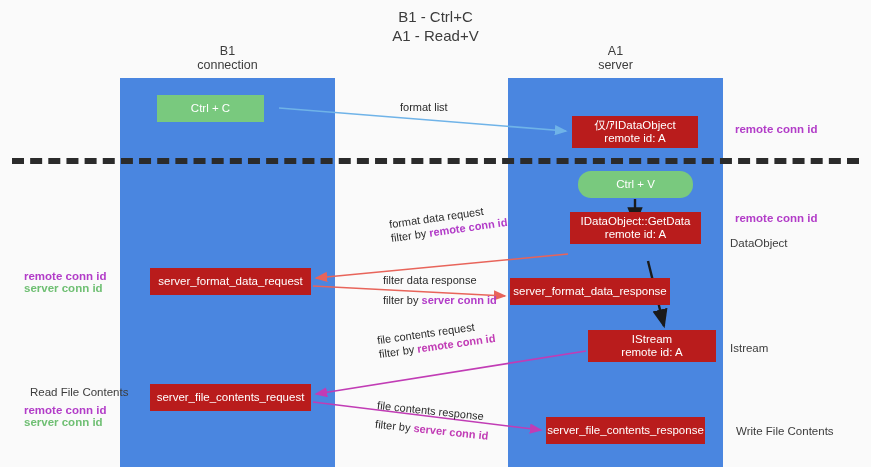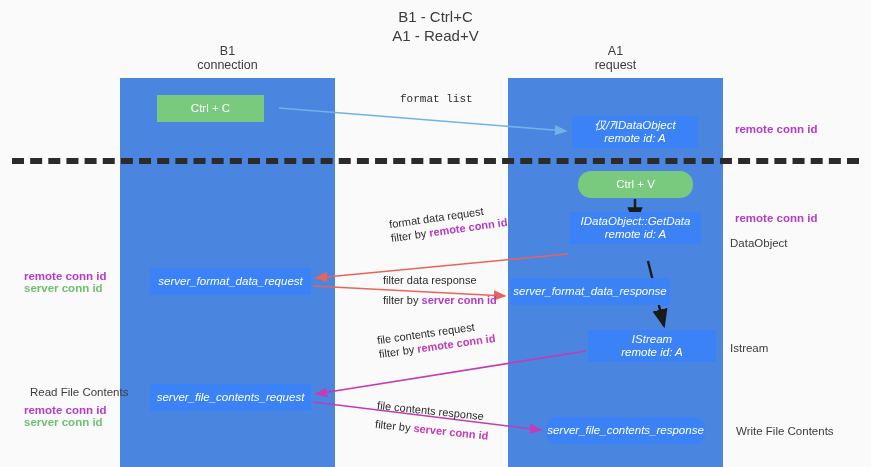--- a/index.html
+++ b/index.html
@@ -53,31 +53,31 @@
     align-items: center;
     justify-content: center;
     text-align: center;
     color: #ffffff;
     font-size: 11.5px;
     line-height: 13.5px;
     white-space: pre-line;
     padding: 2px 4px;
   }
   .green { background: #79c97e; }
-  .orange { background: #3b82f6; font-style: italic; }
+  .orange { background: #b91c1c; }
 
   #n-ctrlc   { left: 157px; top: 95px;  width: 107px; height: 27px; }
   #n-idobj   { left: 572px; top: 116px; width: 126px; height: 32px; }
   #n-ctrlv   { left: 578px; top: 171px; width: 115px; height: 27px; border-radius: 13px; }
   #n-getdata { left: 570px; top: 212px; width: 131px; height: 32px; }
   #n-sfdreq  { left: 150px; top: 268px; width: 161px; height: 27px; }
   #n-sfdres  { left: 510px; top: 278px; width: 160px; height: 27px; }
   #n-istream { left: 588px; top: 330px; width: 128px; height: 32px; }
   #n-sfcreq  { left: 150px; top: 384px; width: 161px; height: 27px; }
-  #n-sfcres  { left: 546px; top: 417px; width: 159px; height: 27px; border-radius: 11px; }
+  #n-sfcres  { left: 546px; top: 417px; width: 159px; height: 27px; }
 
   #dashed {
     position: absolute;
     left: 12px; top: 158px;
     width: 847px; height: 0;
     border-top: 6px dashed #2b2b2b;
   }
 
   .lbl {
     position: absolute;
@@ -116,21 +116,21 @@
 
   <div id="title">B1 - Ctrl+C
 A1 - Read+V</div>
 
   <div class="col" id="col-b1"></div>
   <div class="col" id="col-a1"></div>
 
   <div class="col-head" id="head-b1">B1
 connection</div>
   <div class="col-head" id="head-a1">A1
-request</div>
+server</div>
 
   <svg id="wires">
     <defs>
       <marker id="ah-blue" markerWidth="9" markerHeight="9" refX="7" refY="3.2" orient="auto">
         <path d="M0,0 L8,3.2 L0,6.4 z" fill="#6fb3e8"></path>
       </marker>
       <marker id="ah-red" markerWidth="9" markerHeight="9" refX="7" refY="3.2" orient="auto">
         <path d="M0,0 L8,3.2 L0,6.4 z" fill="#e8645a"></path>
       </marker>
       <marker id="ah-magenta" markerWidth="9" markerHeight="9" refX="7" refY="3.2" orient="auto">
@@ -164,21 +164,21 @@
 remote id: A</div>
   <div class="node orange" id="n-sfdreq">server_format_data_request</div>
   <div class="node orange" id="n-sfdres">server_format_data_response</div>
   <div class="node orange" id="n-istream">IStream
 remote id: A</div>
   <div class="node orange" id="n-sfcreq">server_file_contents_request</div>
   <div class="node orange" id="n-sfcres">server_file_contents_response</div>
 
   <div id="dashed"></div>
 
-  <div class="edge-lbl" style="left:400px; top:92px;font-family:Liberation Mono, monospace;">format list</div>
+  <div class="edge-lbl" style="left:400px; top:100px;">format list</div>
 
   <div class="edge-lbl rot-up" style="left:392px; top:217px;">
     <div>format data request</div>
     <div><span>filter by </span><span class="hi-purple">remote conn id</span></div>
   </div>
 
   <div class="edge-lbl" style="left:383px; top:273px;">
     <div>filter data response</div>
     <div style="margin-top:6px;"><span>filter by </span><span class="hi-purple">server conn id</span></div>
   </div>

